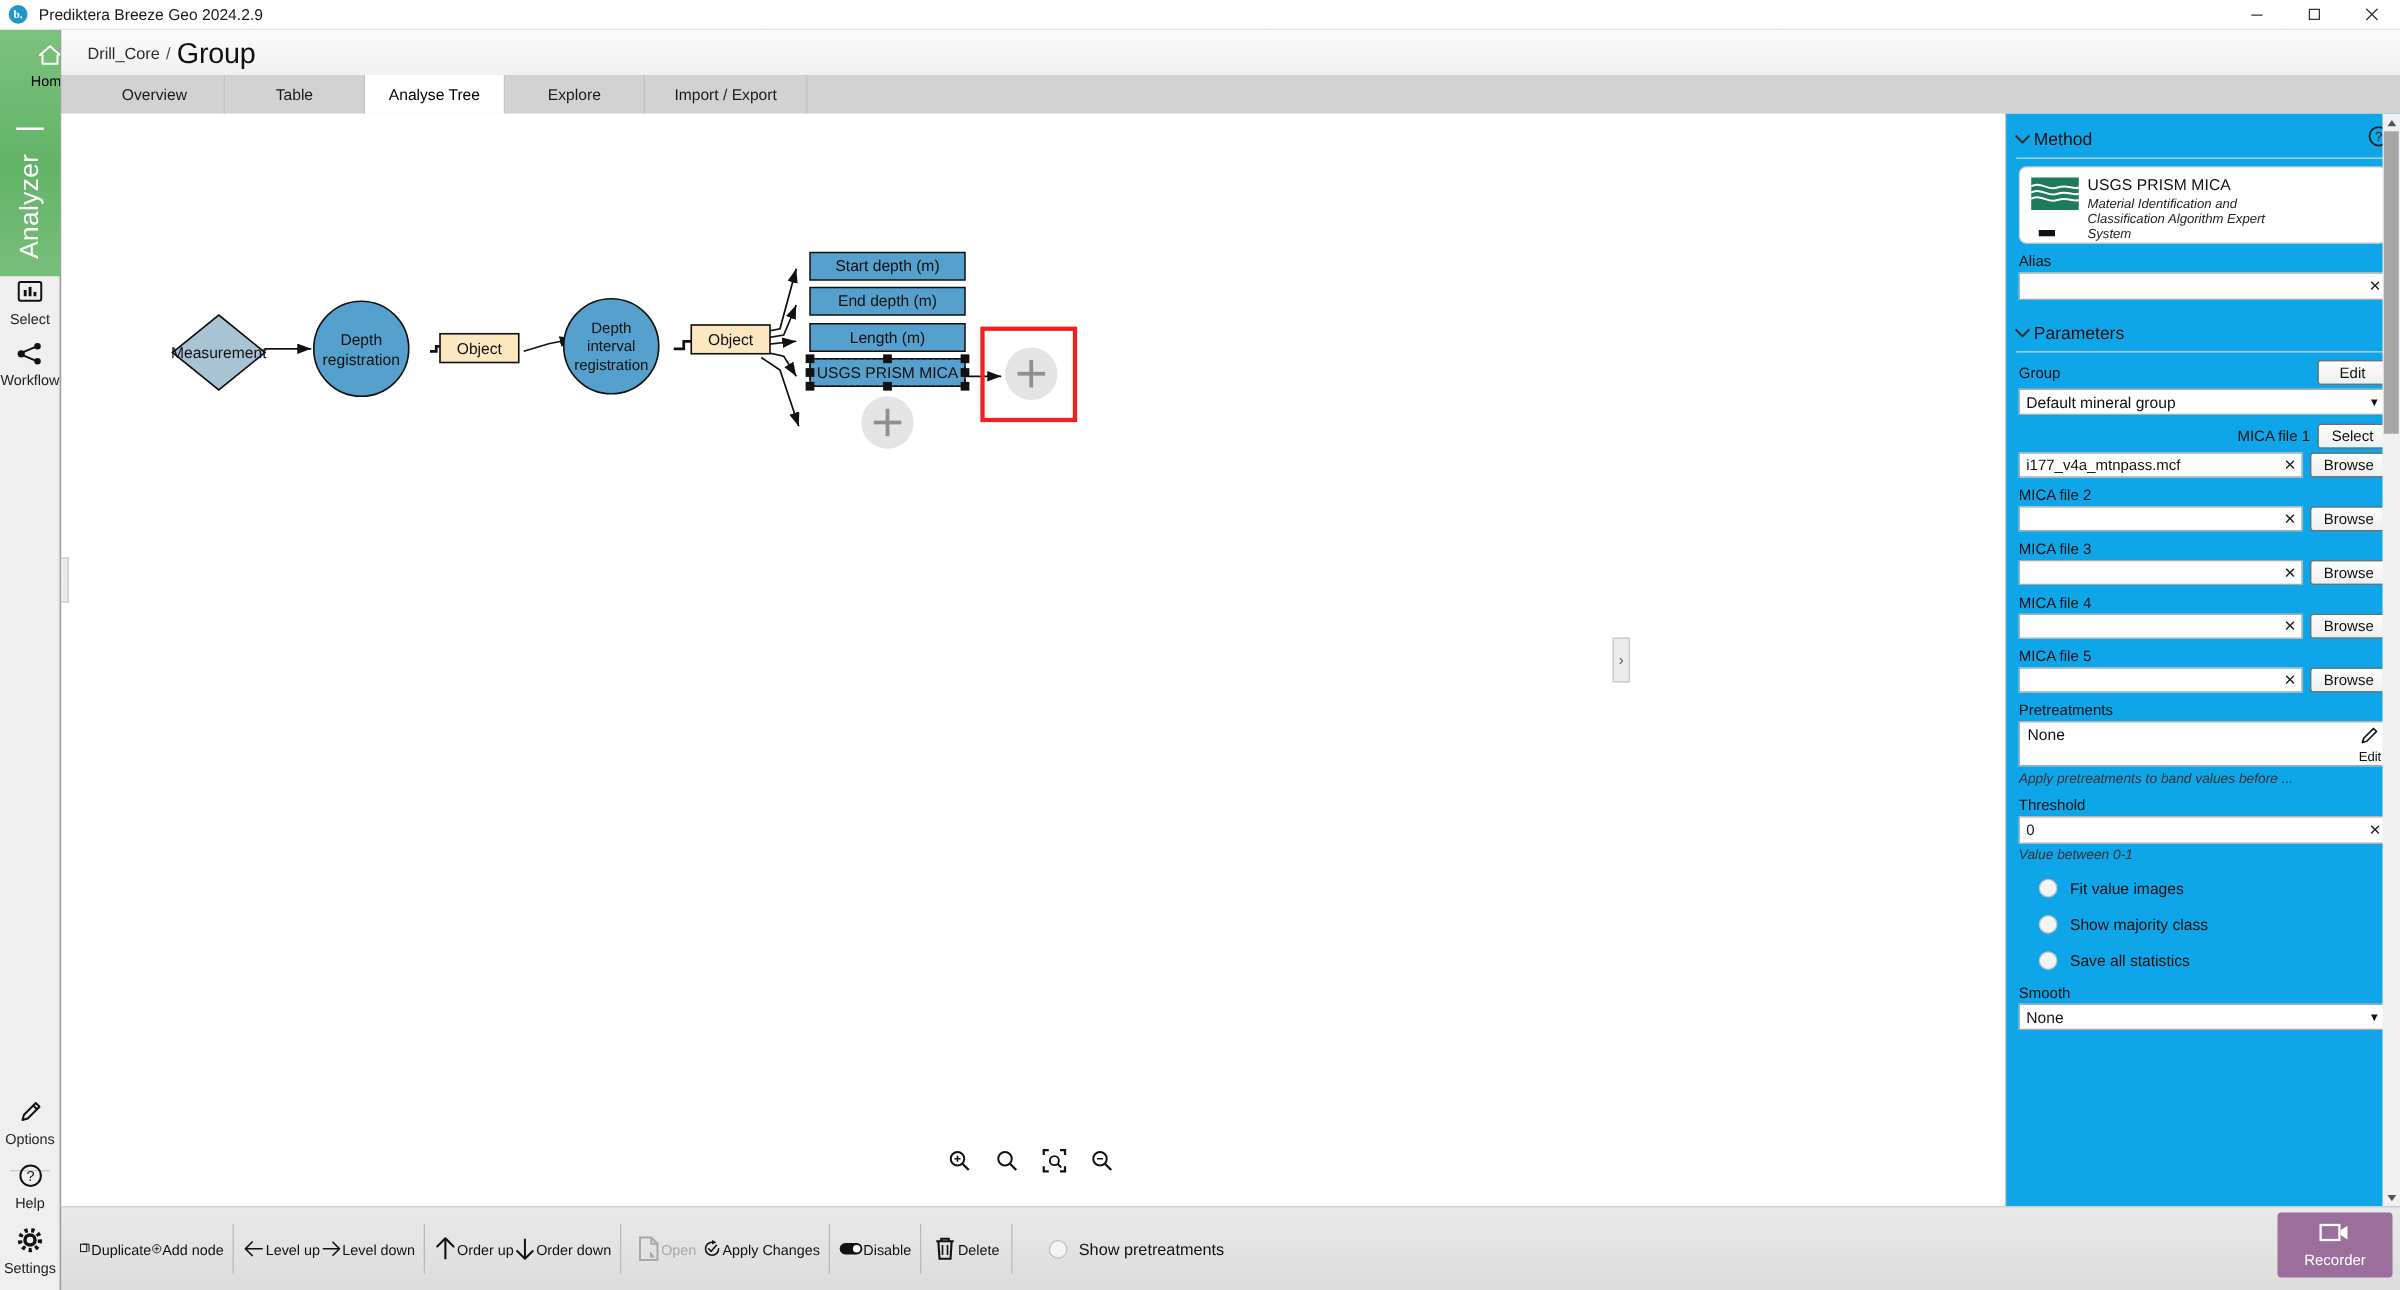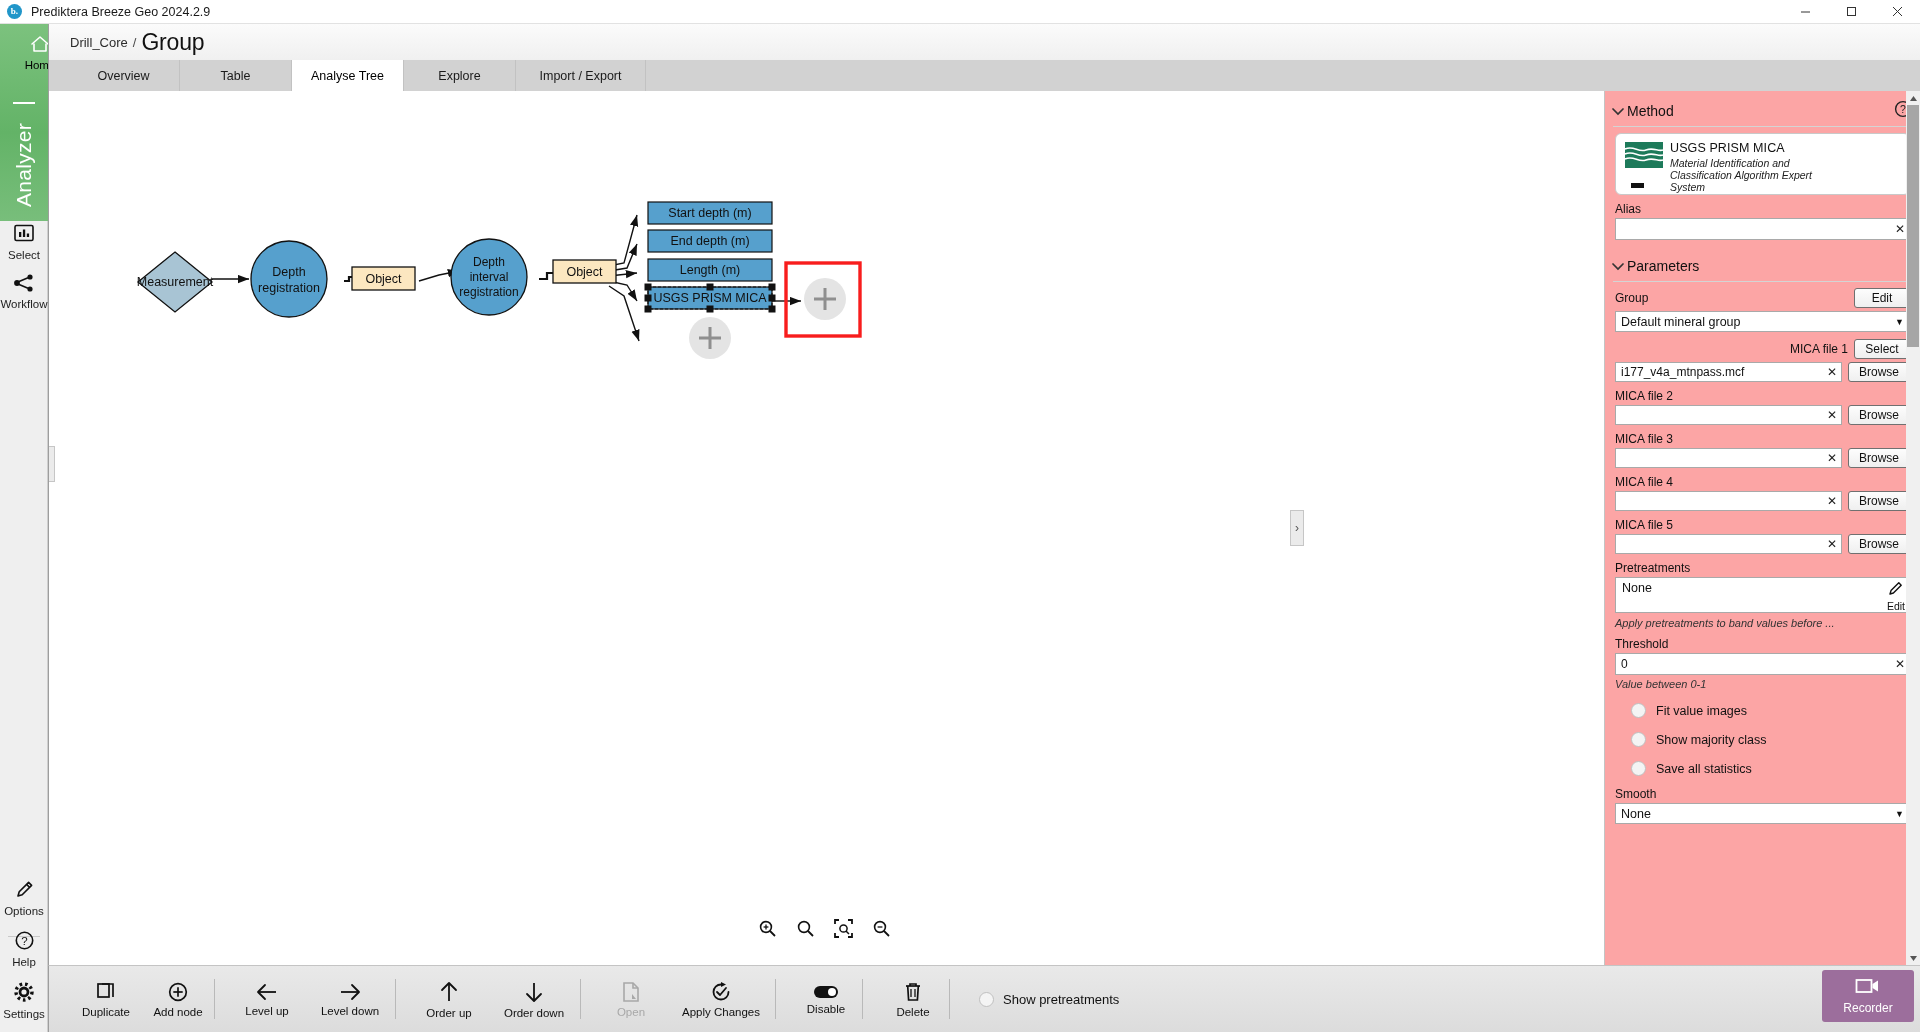--- a/index.html
+++ b/index.html
@@ -116,21 +116,21 @@
   .collapser {
     position:absolute; width:14px; height:36px;
     background:#ebebeb; border:1px solid #c6c6c6;
     display:flex; align-items:center; justify-content:center;
     font-size:12px; color:#555;
   }
 
   
   #rightpanel {
     position:absolute; top:67px; left:1556px; width:316px; height:874px;
-    background:#fca5a5; border-left:1px solid #c4c4c4;
+    background:#0ea5e9; border-left:1px solid #c4c4c4;
     overflow:hidden;
   }
   .sectionhdr {
     display:flex; align-items:center; height:30px; padding:0 8px 0 4px; margin-top:5px;
   }
   .sectionhdr .chev { font-size:13px; color:#333; width:18px; text-align:center; }
   .sectionhdr .t { font-size:14px; color:#111; }
   .sectionhdr .help { margin-left:auto; }
   .hrule { height:1px; background:#d4d4d4; margin:0 8px 6px 8px; }
 
@@ -186,22 +186,22 @@
   #rpscroll .ar { position:absolute; left:0; width:14px; height:14px; display:flex; align-items:center; justify-content:center; font-size:8px; color:#555; }
 
   
   #bottombar {
     position:absolute; top:941px; left:0; width:1872px; height:67px;
     background: linear-gradient(180deg,#e9e9e9 0%, #dcdcdc 100%);
     border-top:1px solid #c4c4c4; border-left:1px solid #9e9e9e;
     display:flex; align-items:center; padding-left:14px;
   }
   .tbitem {
-    width:58px; height:58px; display:flex; flex-direction:column;
-    align-items:center; justify-content:center; color:#111;margin-left:14px;
+    width:58px; height:58px; display:flex; flex-direction:row;
+    align-items:center; justify-content:center; color:#111;
   }
   .tbitem .lbl { font-size:11.5px; margin-top:3px; white-space:nowrap; }
   .tbitem.dis { color:#a8a8a8; }
   .tbdiv { width:1px; height:40px; background:#b9b9b9; margin:0 7px; }
   .showpre { display:flex; align-items:center; gap:9px; margin-left:22px; }
   .showpre .rl { font-size:13px; color:#111; }
 
   #recorder {
     position:absolute; right:6px; top:4px; width:92px; height:52px;
     background:#9c6e9c; border-radius:3px;

